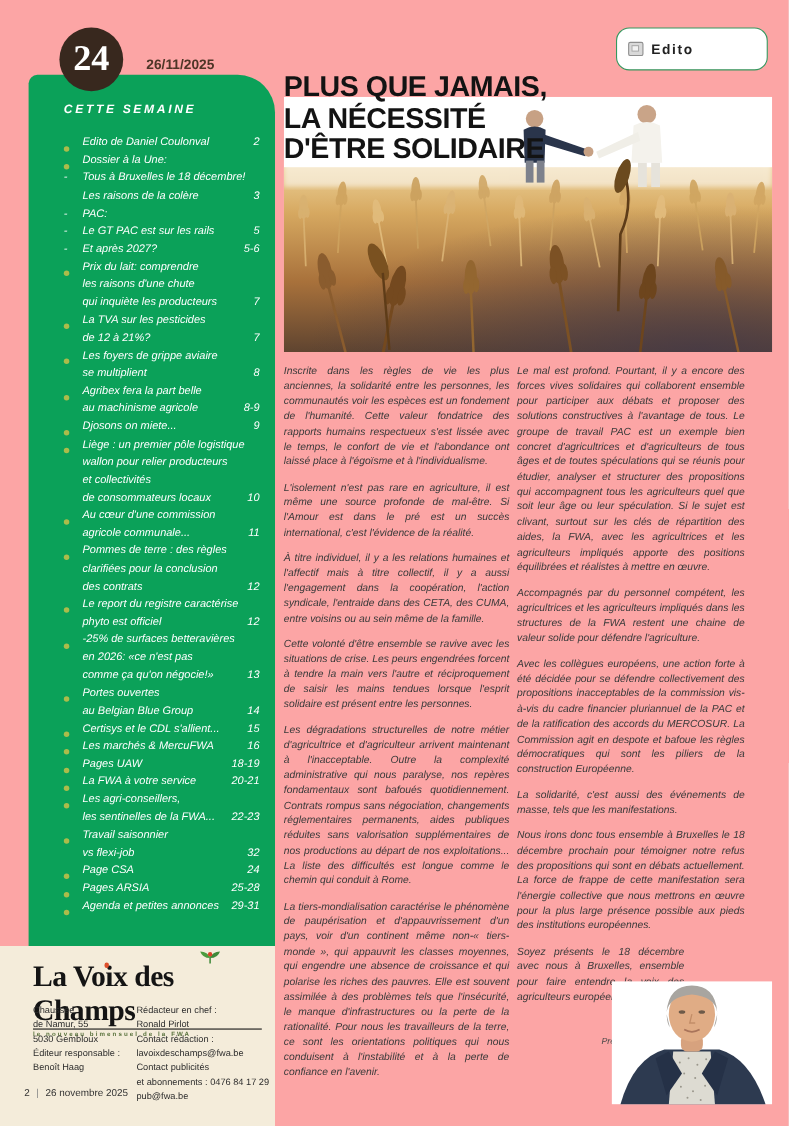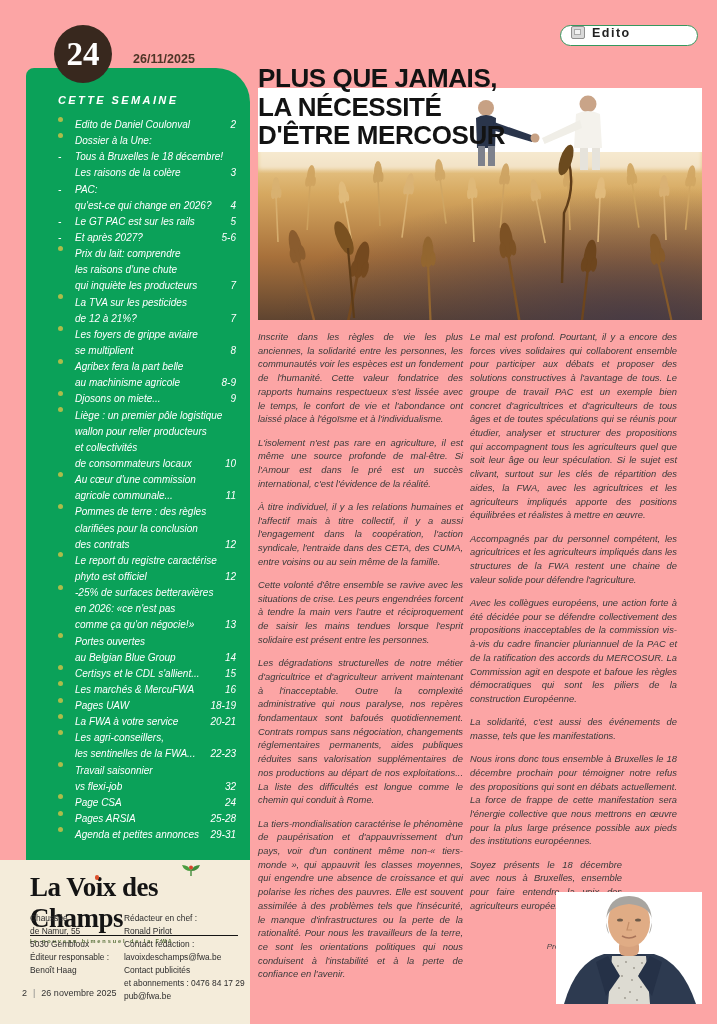--- a/index.html
+++ b/index.html
@@ -6,32 +6,32 @@
   body{font-family:"Liberation Sans",sans-serif;background:#e9e9e9;}
   .page{position:relative;width:717px;height:1024px;margin:0 auto;background:#fca5a5;overflow:hidden;}
 
   
   .issue-circle{position:absolute;left:54px;top:25px;width:58px;height:58px;border-radius:50%;
     background:#38281e;color:#fff;display:flex;align-items:center;justify-content:center;
     font-family:"Liberation Serif",serif;font-weight:700;font-size:33px;z-index:3;}
   .issue-date{position:absolute;left:133px;top:52px;font-size:12.5px;font-weight:600;color:#4e3527;z-index:3;}
 
   
-  .edito-tab{position:absolute;left:560px;top:25px;width:138px;height:21px;border:1.6px solid #35985f;
-    border-radius:12px;background:#fff;display:flex;align-items:flex-start;gap:7px;padding:0 10px;box-sizing:border-box;}
+  .edito-tab{position:absolute;left:560px;top:25px;width:138px;height:39px;border:1.6px solid #35985f;
+    border-radius:12px;background:#fff;display:flex;align-items:center;gap:7px;padding:0 10px;box-sizing:border-box;}
   .edito-ico{width:12px;height:11px;border:1.4px solid #8f8f8f;border-radius:2px;background:#d9d9d9;position:relative;flex:0 0 12px;}
   .edito-ico::after{content:'';position:absolute;left:2px;top:2px;width:5px;height:4px;background:#f3f3f3;border:.5px solid #aaa;}
   .edito-tab .lbl{font-size:12.5px;font-weight:700;letter-spacing:1.5px;color:#222;}
 
   
   .sidebar{position:absolute;left:26px;top:68px;width:224px;height:792px;background:#0ba159;
     border-radius:8px 34px 0 0;z-index:2;font-style:italic;}
   .sb-heading{margin:26px 0 0 32px;color:#fff;font-size:11px;font-weight:700;letter-spacing:2.4px;}
   .toc{margin-top:13px;}
-  .toc-line{display:flex;align-items:flex-start;padding:0 14px 0 32px;height:16.15px;color:#fff;
+  .toc-line{display:flex;align-items:flex-end;padding:0 14px 0 32px;height:16.15px;color:#fff;
     font-size:10px;font-weight:500;white-space:nowrap;}
   .toc-line .mark{flex:0 0 17px;width:17px;position:relative;font-weight:500;}
   .toc-line.m-d .mark::before{content:'';position:absolute;left:0;top:50%;margin-top:-2.5px;width:5px;height:5px;border-radius:50%;background:#acbc4a;}
   .toc-line .txt{overflow:visible;}
   .toc-line .pg{margin-left:auto;font-weight:500;}
 
   
   .title{position:absolute;left:258px;top:64px;z-index:2;font-size:26px;line-height:1.1;font-weight:800;
     letter-spacing:-.4px;color:#131313;}
   .hero{position:absolute;left:258px;top:88px;width:444px;height:232px;z-index:1;}
@@ -93,25 +93,20 @@
         </div>
         <div class="toc-line m-i">
           <span class="mark"></span>
           <span class="txt">Les raisons de la colère</span>
           <span class="pg">3</span>
         </div>
         <div class="toc-line m--">
           <span class="mark">-</span>
           <span class="txt">PAC:</span>
           <span class="pg"></span>
-        </div>
-        <div class="toc-line m-i">
-          <span class="mark"></span>
-          <span class="txt">qu'est-ce qui change en 2026?</span>
-          <span class="pg">4</span>
         </div>
         <div class="toc-line m--">
           <span class="mark">-</span>
           <span class="txt">Le GT PAC est sur les rails</span>
           <span class="pg">5</span>
         </div>
         <div class="toc-line m--">
           <span class="mark">-</span>
           <span class="txt">Et après 2027?</span>
           <span class="pg">5-6</span>
@@ -378,21 +373,21 @@
         <ellipse cx="308" cy="72" rx="6" ry="16" fill="#6b4a1e" transform="rotate(18 308 72)"></ellipse>
         <ellipse cx="86" cy="150" rx="7" ry="18" fill="#7a5120" transform="rotate(-24 86 150)"></ellipse>
         <path d="M90 160 l6 70" stroke="#5e3c18" stroke-width="2.2"></path>
       </g>
     </svg>
   </div>
 
   <div class="title">
     <div>PLUS QUE JAMAIS,</div>
     <div>LA NÉCESSITÉ</div>
-    <div>D'ÊTRE MERCOSUR</div>
+    <div>D'ÊTRE SOLIDAIRE</div>
   </div>
 
   <div class="col col-left">
       <p>Inscrite dans les règles de vie les plus anciennes, la solidarité entre les personnes, les communautés voir les espèces est un fondement de l'humanité. Cette valeur fondatrice des rapports humains respectueux s'est lissée avec le temps, le confort de vie et l'abondance ont laissé place à l'égoïsme et à l'individualisme.</p>
       <p>L'isolement n'est pas rare en agriculture, il est même une source profonde de mal-être. Si l'Amour est dans le pré est un succès international, c'est l'évidence de la réalité.</p>
       <p>À titre individuel, il y a les relations humaines et l'affectif mais à titre collectif, il y a aussi l'engagement dans la coopération, l'action syndicale, l'entraide dans des CETA, des CUMA, entre voisins ou au sein même de la famille.</p>
       <p>Cette volonté d'être ensemble se ravive avec les situations de crise. Les peurs engendrées forcent à tendre la main vers l'autre et réciproquement de saisir les mains tendues lorsque l'esprit solidaire est présent entre les personnes.</p>
       <p>Les dégradations structurelles de notre métier d'agricultrice et d'agriculteur arrivent maintenant à l'inacceptable. Outre la complexité administrative qui nous paralyse, nos repères fondamentaux sont bafoués quotidiennement. Contrats rompus sans négociation, changements réglementaires permanents, aides publiques réduites sans valorisation supplémentaires de nos productions au départ de nos exploitations... La liste des difficultés est longue comme le chemin qui conduit à Rome.</p>
       <p>La tiers-mondialisation caractérise le phénomène de paupérisation et d'appauvrissement d'un pays, voir d'un continent même non-« tiers-monde », qui appauvrit les classes moyennes, qui engendre une absence de croissance et qui polarise les riches des pauvres. Elle est souvent assimilée à des problèmes tels que l'insécurité, le manque d'infrastructures ou la perte de la rationalité. Pour nous les travailleurs de la terre, ce sont les orientations politiques qui nous conduisent à l'instabilité et à la perte de confiance en l'avenir.</p>
     </div>

